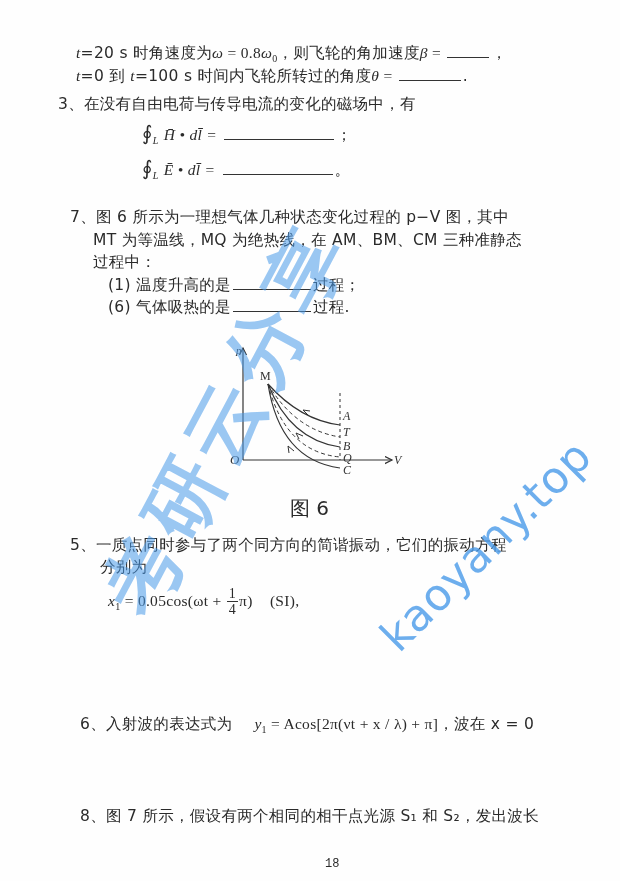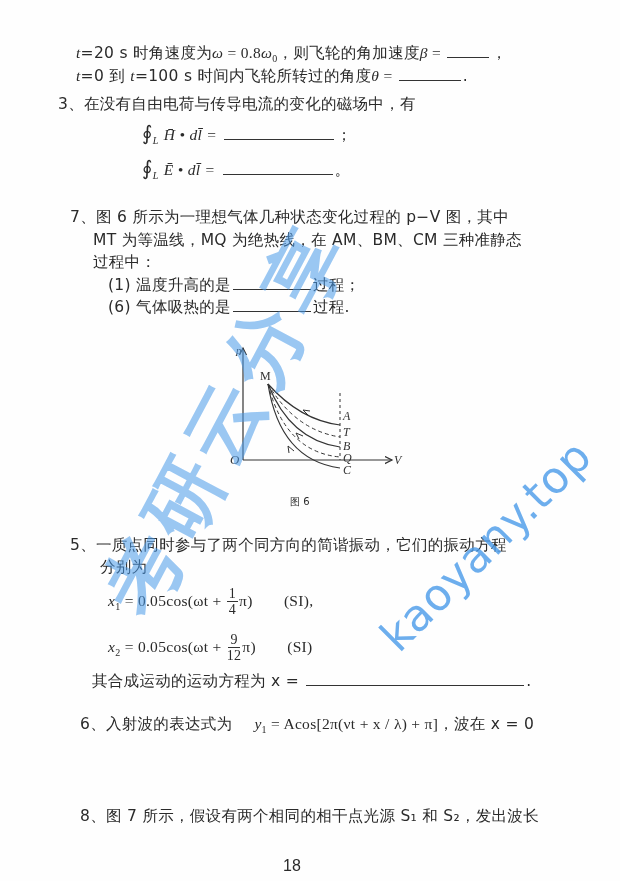--- a/index.html
+++ b/index.html
@@ -10,22 +10,22 @@
   .m { font-family:"Liberation Serif", serif; font-style:italic; }
   .r { font-family:"Liberation Serif", serif; }
   .blank { display:inline-block; border-bottom:1px solid #333; height:14px; vertical-align:baseline; margin:0 2px; }
   .frac { display:inline-flex; flex-direction:column; align-items:center; vertical-align:middle; font-family:"Liberation Serif", serif; font-size:14px; line-height:15px; margin:0 1px; }
   .frac .num { border-bottom:1px solid #333; padding:0 2px; }
   .integral { font-family:"DejaVu Serif", serif; font-size:20px; }
   sub { font-size:10px; }
   .wm { position:absolute; color:#4a9bea; opacity:0.75; pointer-events:none; }
   .wm-cal { font-family:"DejaVu Serif", serif; font-size:78px; font-weight:bold; transform:rotate(-62deg); transform-origin:left top; letter-spacing:8px; opacity:0.55; }
   .wm-url { font-family:"DejaVu Sans", sans-serif; font-size:44px; transform:rotate(-45deg); transform-origin:left top; letter-spacing:1px; opacity:0.8; }
-  .fig-caption { position:absolute; font-size:10px; }
-  .pagenum { position:absolute; font-family:Liberation Sans, sans-serif; font-size:16px; }
+  .fig-caption { position:absolute; font-size:20px; }
+  .pagenum { position:absolute; font-family:Liberation Mono, monospace; font-size:12px;margin-left:42px; }
 </style>
 </head>
 <body>
 
 <div class="page">
 
   <div class="line" style="left:76px;top:43px;">
     <span class="m">t</span><span>=20 s 时角速度为</span><span class="m">ω</span><span class="r"> = 0.8</span><span class="m">ω</span><sub class="r">0</sub><span>，则飞轮的角加速度</span><span class="m">β</span><span class="r"> = </span><span class="blank" style="width:42px"></span><span>，</span>
   </div>
   <div class="line" style="left:76px;top:66px;">
@@ -88,31 +88,21 @@
   </svg>
   <div class="fig-caption" style="left:290px;top:495px;">图 6</div>
 
   <div class="line" style="left:70px;top:535px;">5、一质点同时参与了两个同方向的简谐振动，它们的振动方程</div>
   <div class="line" style="left:100px;top:557px;">分别为</div>
   <div class="line" style="left:108px;top:586px;">
     <span class="m">x</span><sub class="r">1</sub><span class="r"> = 0.05cos(ωt + </span><span class="frac">
         <span class="num">1</span>
         <span>4</span>
       </span><span class="r">π)</span>
-    <span class="r" style="margin-left:26px">(SI),</span>
-  </div>
-  <div class="line" style="left:108px;top:632px;">
-    <span class="m">x</span><sub class="r">2</sub><span class="r"> = 0.05cos(ωt + </span><span class="frac">
-        <span class="num">9</span>
-        <span>12</span>
-      </span><span class="r">π)</span>
-    <span class="r" style="margin-left:26px">(SI)</span>
-  </div>
-  <div class="line" style="left:92px;top:671px;">
-    <span>其合成运动的运动方程为 x = </span><span class="blank" style="width:218px"></span><span>.</span>
+    <span class="r" style="margin-left:12px">(SI),</span>
   </div>
 
   <div class="line" style="left:80px;top:714px;">
     <span>6、入射波的表达式为</span><span style="display:inline-block;width:22px"></span><span class="m">y</span><sub class="r">1</sub><span class="r"> = Acos[2π(νt + x / λ) + π]</span><span>，波在 x = 0</span>
   </div>
 
 
   <div class="line" style="left:80px;top:806px;">8、图 7 所示，假设有两个相同的相干点光源 S₁ 和 S₂，发出波长</div>
 
   <div class="pagenum" style="left:283px;top:857px;">18</div>

